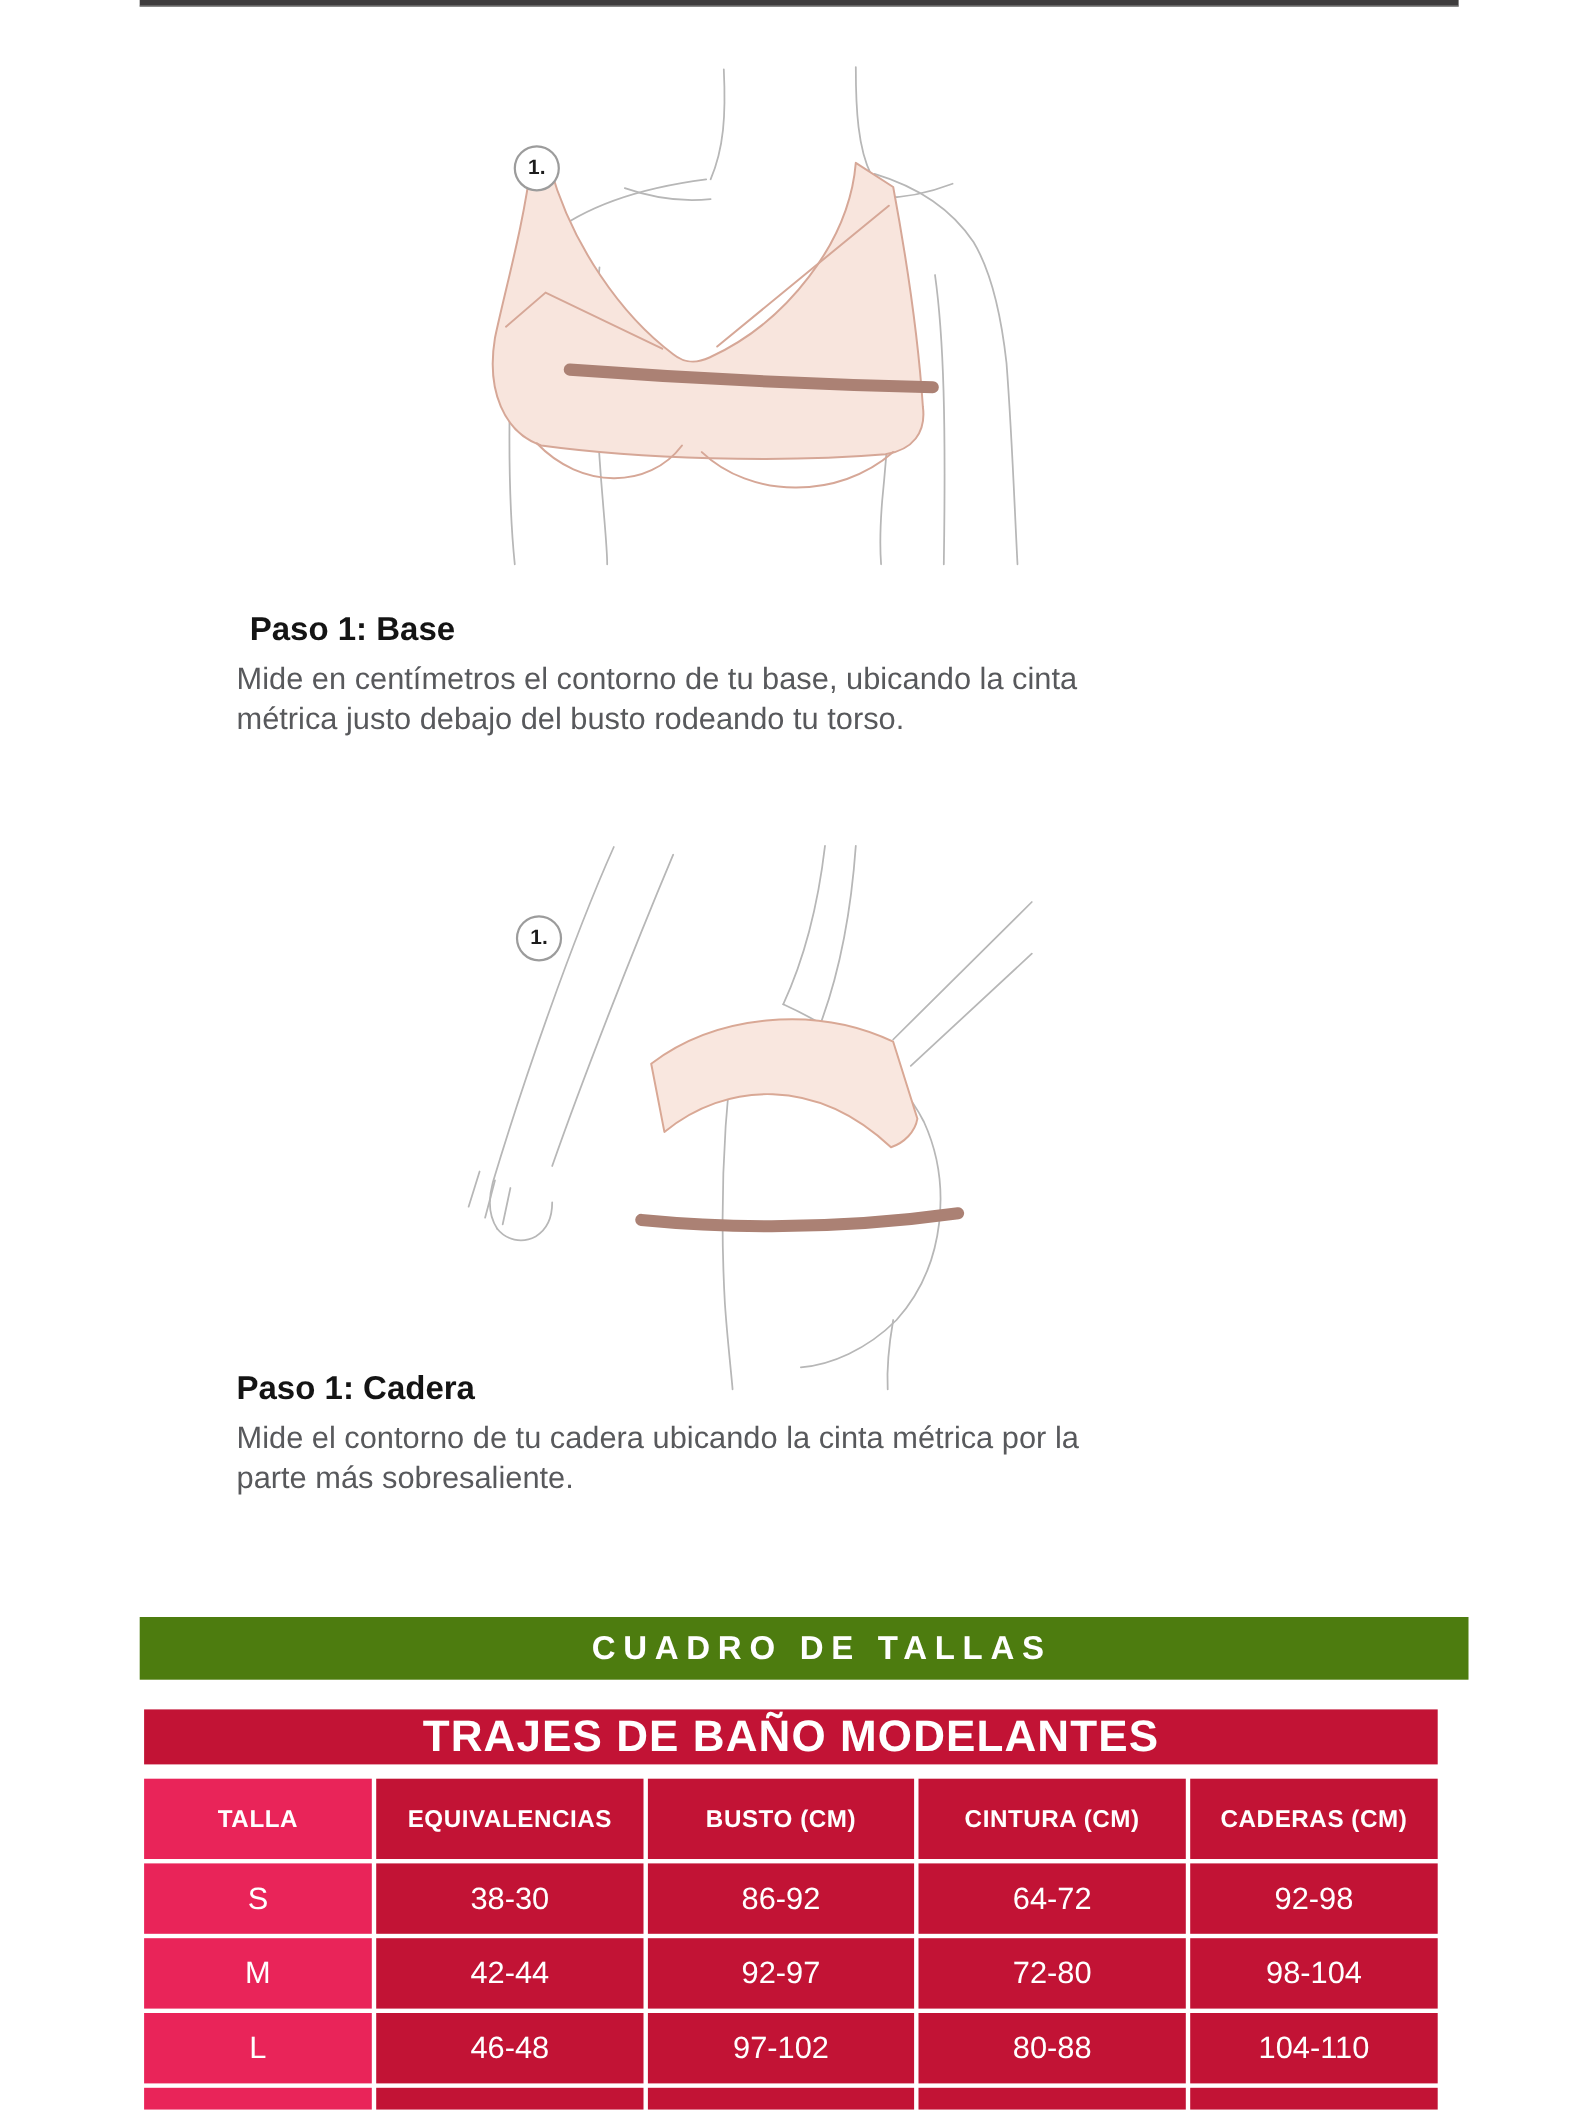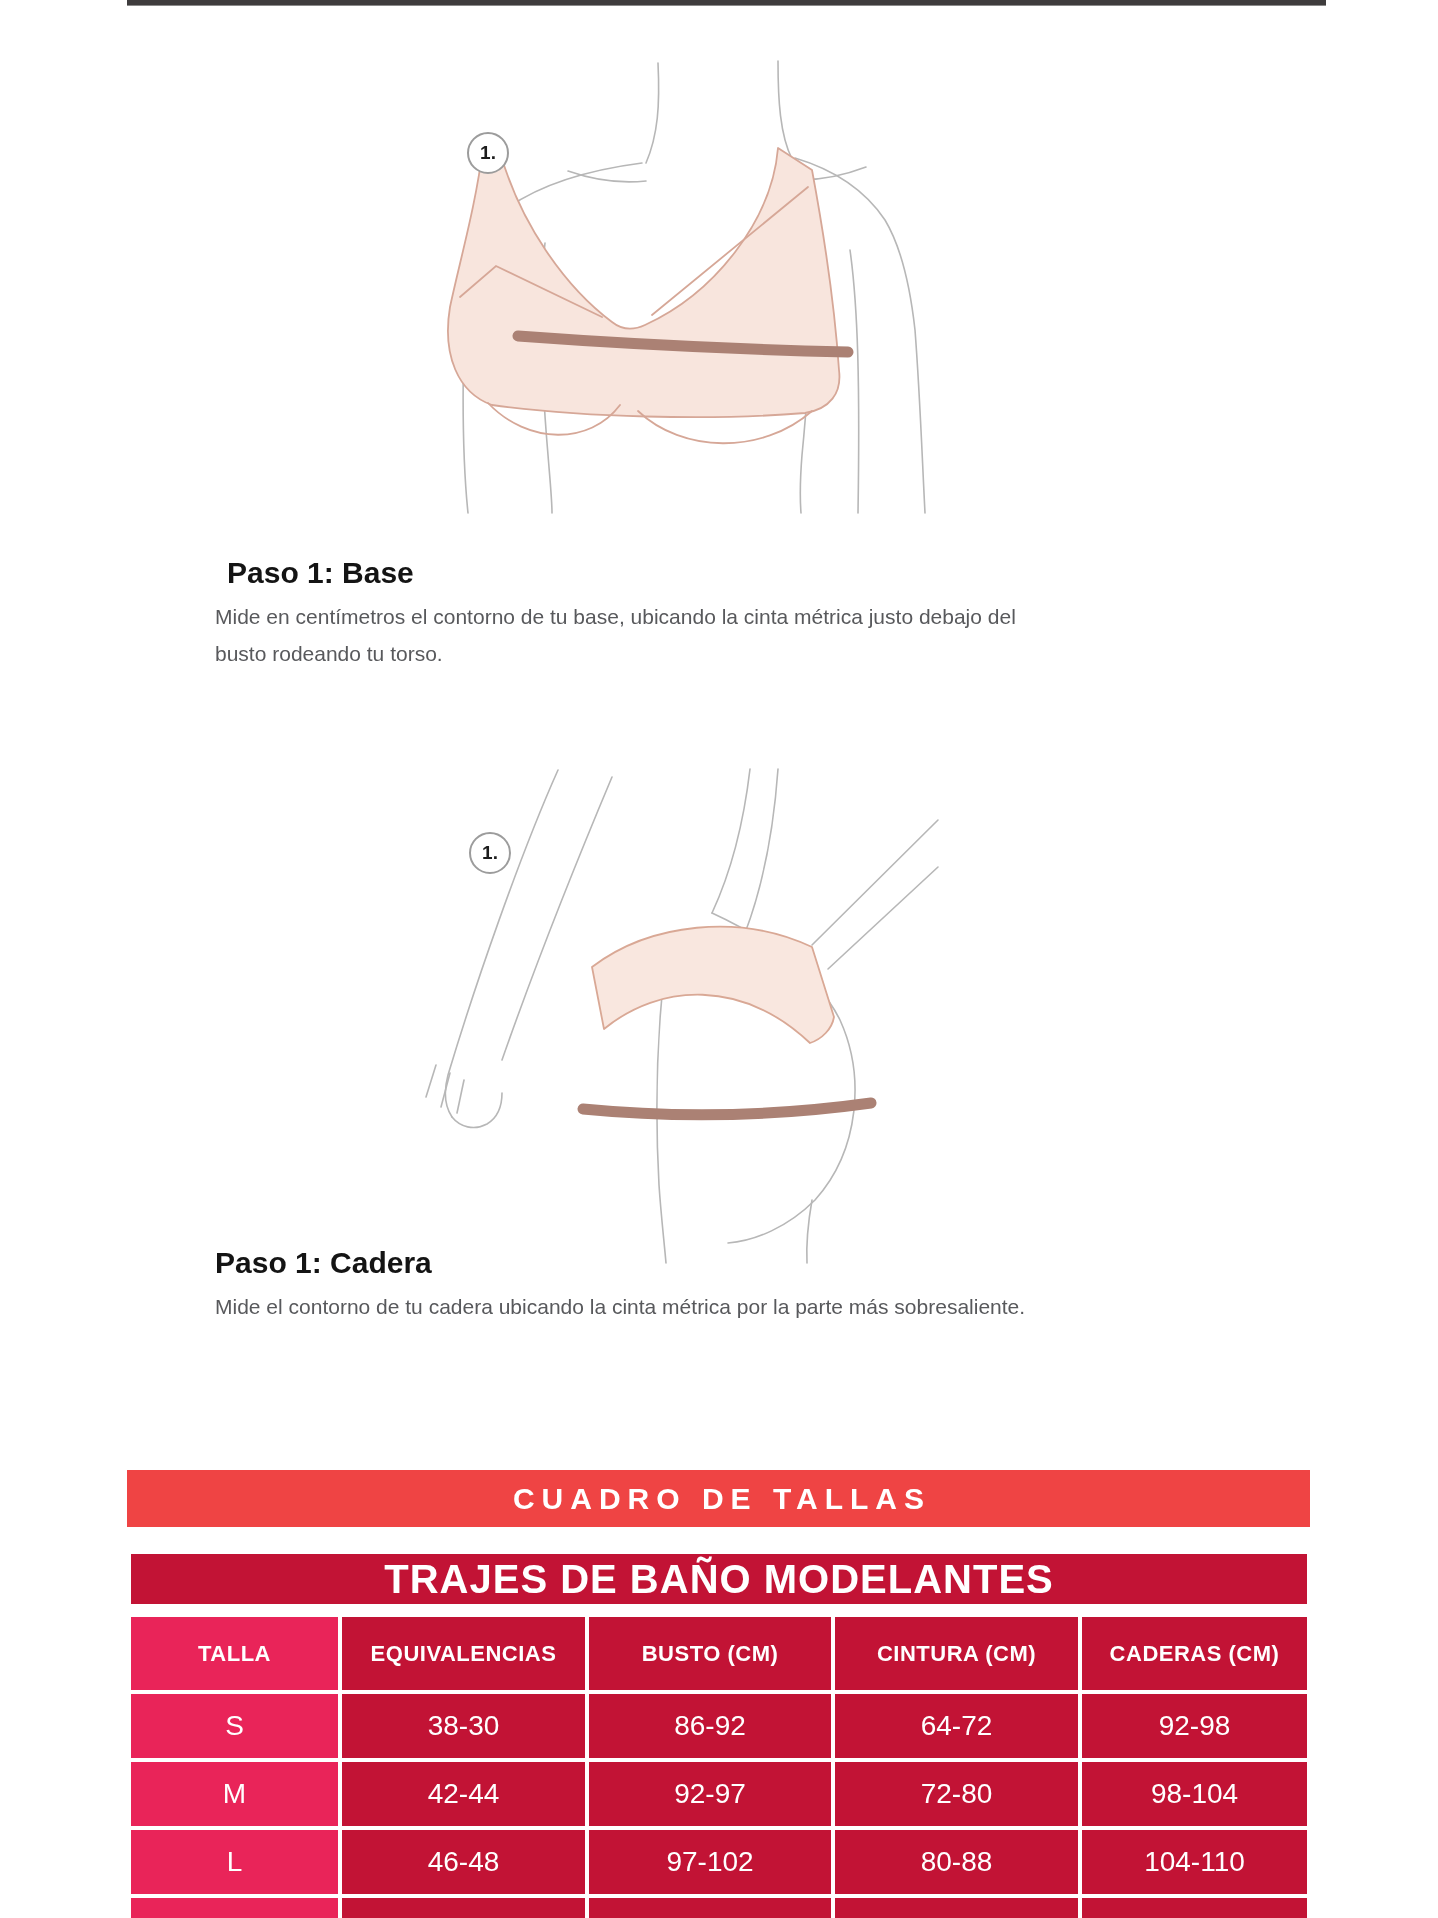--- a/index.html
+++ b/index.html
@@ -32,30 +32,30 @@
     box-sizing: border-box;
   }
 
   
   .step-title {
     position: absolute; left: 215px;
     font-size: 30px; font-weight: 700; color: #141414; line-height: 34px;
   }
   .step-desc {
     position: absolute; left: 215px; width: 815px;
-    font-size: 21px; font-weight: 400; color: #58595c; line-height: 37px;
+    font-size: 28px; font-weight: 400; color: #58595c; line-height: 37px;
   }
 
   
   .banner-dark {
     position: absolute; left: 127px; top: 1470px; width: 1183px; height: 57px;
-    background: #ef4444;
+    background: #4d7c0f;
     display: flex; align-items: center; justify-content: center;
     color: #ffffff; font-size: 30px; font-weight: 700;
-    letter-spacing: 7px; text-indent: 7px;
+    letter-spacing: 7px; text-indent: 7px; padding-left: 25px;
   }
 
   
   .table-title {
     position: absolute; left: 131px; top: 1554px; width: 1176px; height: 50px;
     background: #c21335;
     display: flex; align-items: center; justify-content: center;
     color: #ffffff; font-size: 40px; font-weight: 700; letter-spacing: 1px;
   }
   .size-grid {

